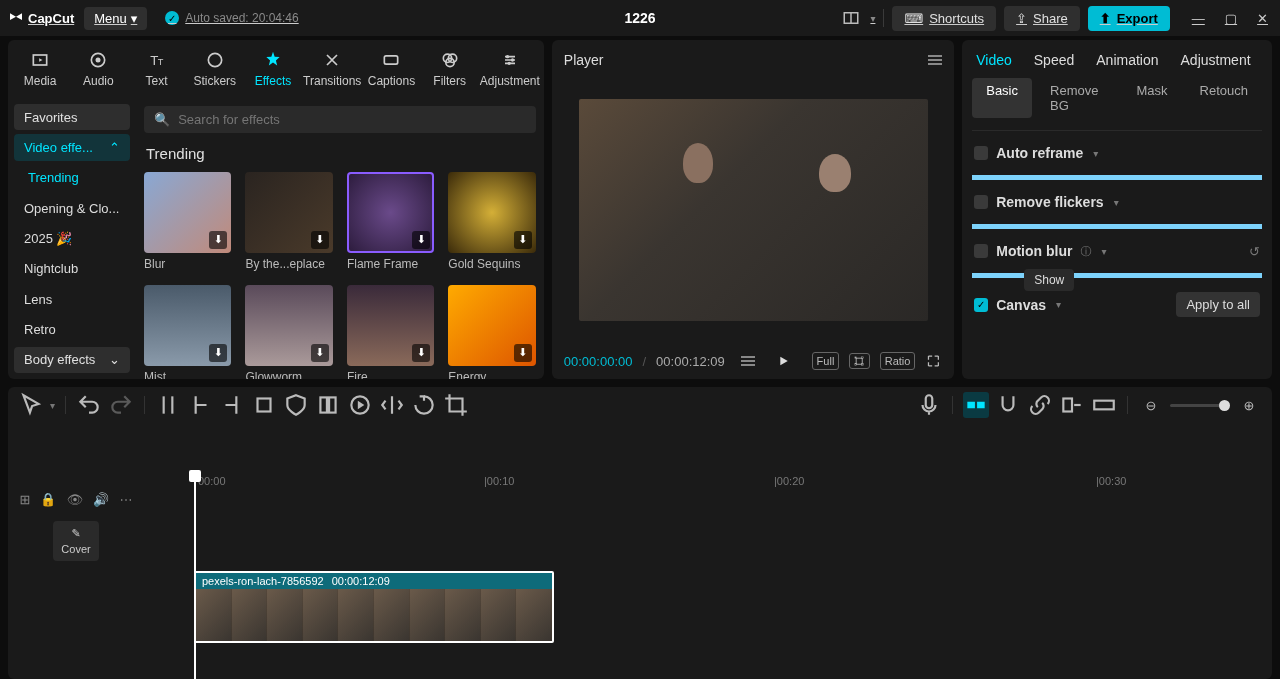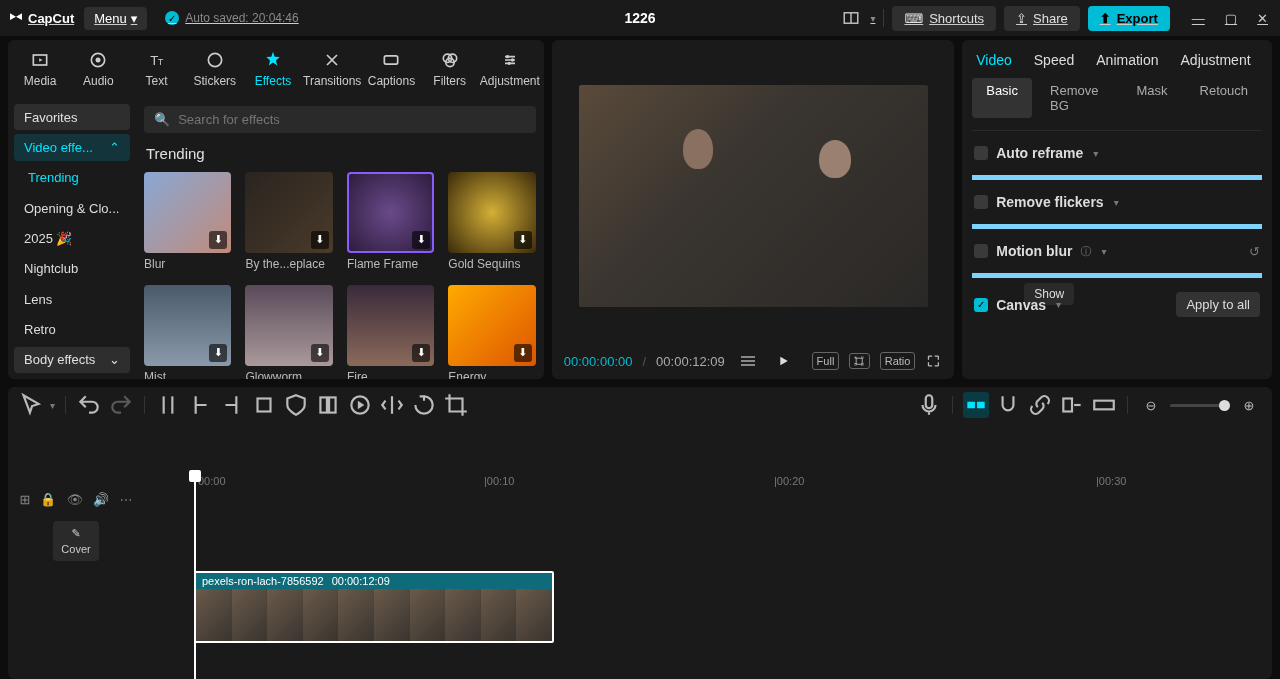--- a/index.html
+++ b/index.html
@@ -67,21 +67,21 @@
 .rp-tab.active { color: #00e5ff; }
 .rp-subtabs { display: flex; gap: 4px; font-size: 13px; border-bottom:1px solid #2a2a2a; padding-bottom:12px;}
 .rp-sub { padding: 5px 14px; color: #aaa; cursor: pointer; border-radius:4px;}
 .rp-sub.active { background: #333; color: #fff; }
 .rp-section { display: flex; align-items: center; gap: 8px; padding: 14px 2px; border-bottom: 5px solid #7dd3fc; color: #ddd; position:relative;}
 .rp-check { width: 14px; height: 14px; border-radius: 3px; background: #3a3a3a; display:inline-flex; align-items:center; justify-content:center;}
 .rp-check.on { background:#00bcd4; color:#000; font-size:10px;}
 .rp-label { font-weight: 600; font-size: 14px; }
 .rp-tiny-arrow { color:#777; font-size:10px; margin-left:2px;}
 .rp-right-icon{margin-left:auto; color:#777;}
-.tooltip{position:absolute; background:#2a2a2a; padding:4px 10px; border-radius:4px; color:#ddd; font-size:12px; top:54px; left:52px;}
+.tooltip{position:absolute; background:#2a2a2a; padding:4px 10px; border-radius:4px; color:#ddd; font-size:12px; top:40px; left:52px;}
 .apply-all { margin-left: auto; background: #333; padding: 5px 10px; border-radius: 4px; font-size: 13px; cursor:pointer;}
 
 .toolbar { height: 36px; background: #1a1a1a; margin: 8px 8px 0 8px; border-radius: 6px 6px 0 0; display: flex; align-items: center; gap: 6px; padding: 0 10px; }
 .tool-icon { width: 26px; height: 26px; display: flex; align-items: center; justify-content: center; color: #bbb; cursor: pointer; border-radius:3px;}
 .tool-sep { width: 1px; height: 18px; background: #333; margin: 0 4px;}
 .tool-right{margin-left:auto; display:flex; gap:6px; align-items:center;}
 .tool-icon.ripple{background:#0a3a42; color:#00e5ff;}
 .zoom-track{width:60px; height:3px; background:#444; position:relative; border-radius:2px;}
 .zoom-thumb{position:absolute; right:0; top:-4px; width:11px; height:11px; background:#ddd; border-radius:50%;}
 
@@ -306,20 +306,28 @@
                 <div class="dl-badge">⬇</div>
               </div>
               <div class="effect-name">Energy</div>
             </div>
           </div>
       </div>
     </div>
   </div>
 
   <div class="player-panel">
+    <div class="player-head">
+      <span>Player</span>
+      <span class="burger">
+          <span></span>
+          <span></span>
+          <span></span>
+        </span>
+    </div>
     <div class="player-viewport">
       <div class="video-frame"></div>
     </div>
     <div class="player-controls">
       <span class="timecode">00:00:00:00</span>
       <span style="color:#555">/</span>
       <span class="duration">00:00:12:09</span>
       <span class="burger" style="margin-left:6px;">
           <span></span>
           <span></span>

